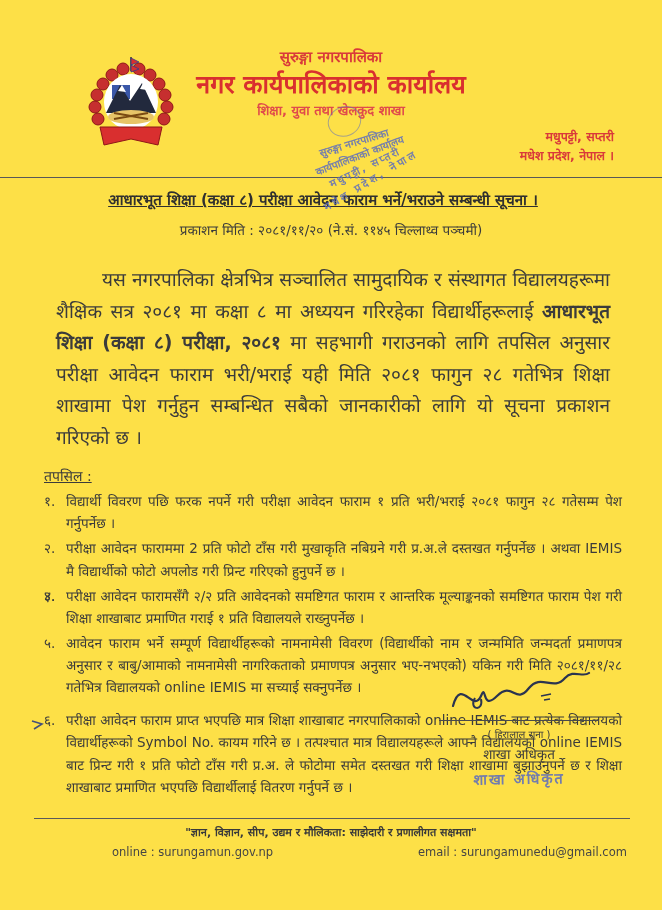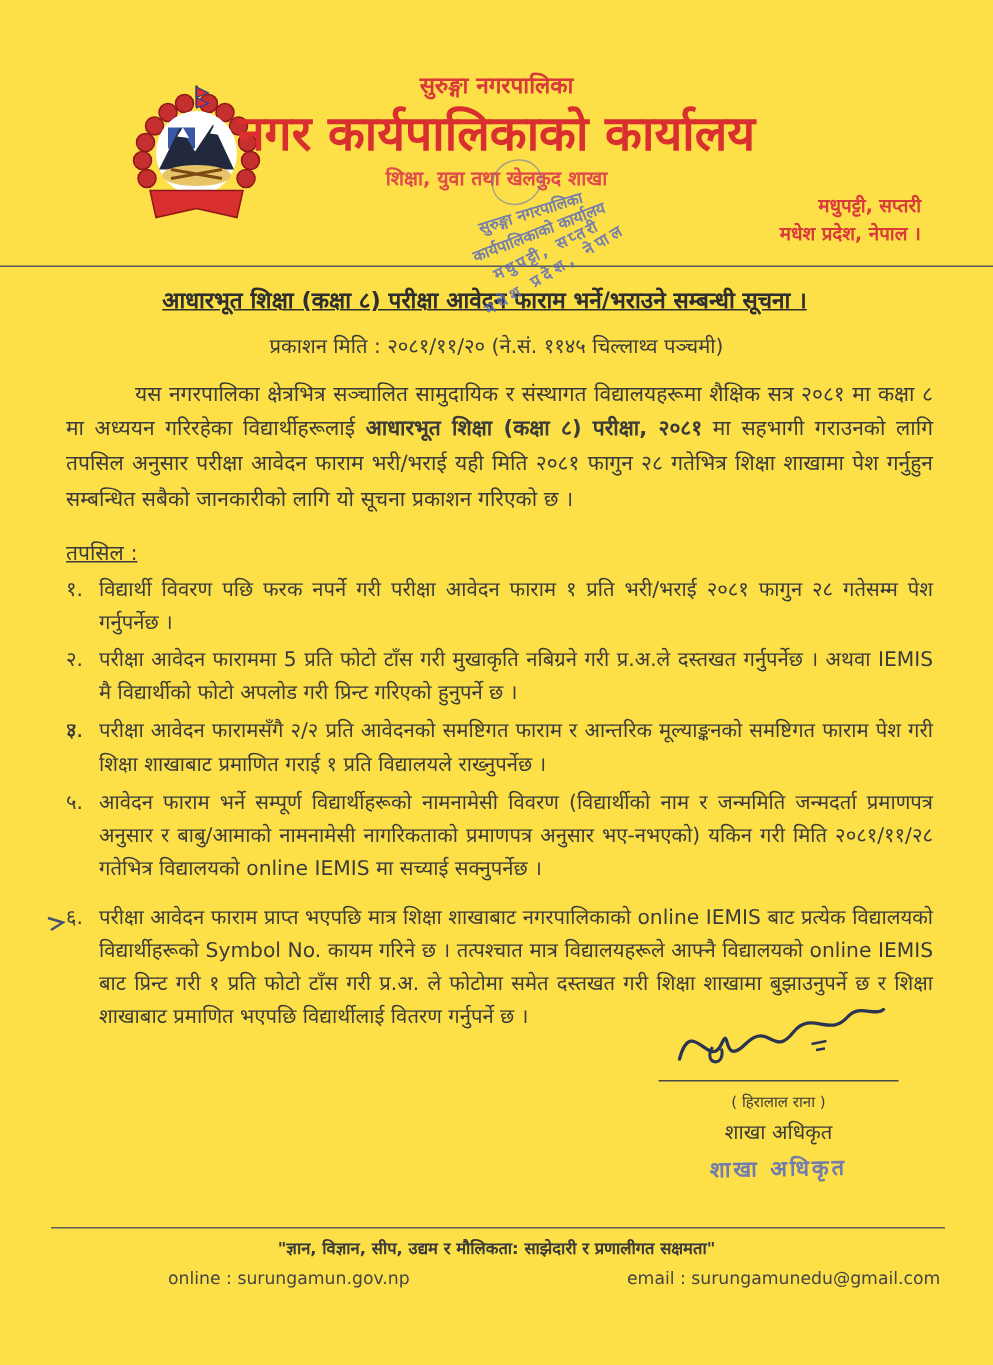--- a/index.html
+++ b/index.html
@@ -7,21 +7,21 @@
   .page {
     position:relative; width:662px; height:910px; margin:0 auto;
     background:#fde047; overflow:hidden;
     font-family:"DejaVu Sans","Liberation Sans",sans-serif;
     color:#3b3b3b;
   }
   
   .logo { position:absolute; left:82px; top:55px; width:98px; height:104px; }
   .head-center { position:absolute; left:0; right:0; top:48px; text-align:center; line-height:1.25; }
   .muni   { font-size:15px; font-weight:bold; color:#d93a3a; }
-  .office { font-size:32px; font-weight:bold; color:#d92f2f; margin-top:2px; }
+  .office { font-size:25px; font-weight:bold; color:#d92f2f; margin-top:2px; }
   .branch { font-size:13px; font-weight:bold; color:#e04b4b; margin-top:3px; }
   .addr {
     position:absolute; right:48px; top:128px; text-align:right;
     font-size:12.5px; font-weight:bold; color:#d93a3a; line-height:1.5;
   }
   .head-rule { position:absolute; left:0; right:0; top:177px; border-top:1.6px solid #585858; }
   
   .stamp {
     position:absolute; left:274px; top:104px; width:164px;
     transform:rotate(-24deg); text-align:center;
@@ -35,21 +35,21 @@
   .stamp .l2 { transform:rotate(-2deg); letter-spacing:2px; }
   .stamp .l3 { transform:rotate(-7deg); letter-spacing:3px; }
   
   .title {
     position:absolute; left:0; right:16px; top:189px; text-align:center;
     font-size:15px; font-weight:bold; color:#2f2f2f; text-decoration:underline;
   }
   .pubdate { position:absolute; left:0; right:0; top:221px; text-align:center; font-size:13.5px; color:#3b3b3b; }
   
   .body { position:absolute; left:44px; right:40px; top:252px; }
-  .intro { margin:0; text-align:justify; text-indent:46px; font-size:14px; line-height:1.66; }
+  .intro { margin:12px; text-align:justify; text-indent:46px; font-size:19px; line-height:1.66; }
   .tapasil { margin-top:13px; font-size:14px; font-weight:500; }
   .tapasil span { text-decoration:underline; }
   .items { margin-top:5px; }
   .item { position:relative; padding-left:22px; text-align:justify;
     font-size:13.5px; line-height:1.64; margin-bottom:3px; }
   .item .num { position:absolute; left:0; top:0; }
   .item.gap { margin-top:11px; }
   .pen-mark { position:absolute; left:-13px; top:5px; }
   
   .sig { position:absolute; right:36px; top:666px; width:214px; text-align:center; }
@@ -133,21 +133,21 @@
 
     <div class="tapasil"><span>तपसिल :</span></div>
 
     <div class="items">
       <div class="item">
         <span class="num">१.</span>
         <span>विद्यार्थी विवरण पछि फरक नपर्ने गरी परीक्षा आवेदन फाराम १ प्रति भरी/भराई २०८१ फागुन २८ गतेसम्म पेश गर्नुपर्नेछ ।</span>
       </div>
       <div class="item">
         <span class="num">२.</span>
-        <span>परीक्षा आवेदन फाराममा 5 प्रति फोटो टाँस गरी मुखाकृति नबिग्रने गरी प्र.अ.ले दस्तखत गर्नुपर्नेछ । अथवा IEMIS मै विद्यार्थीको फोटो अपलोड गरी प्रिन्ट गरिएको हुनुपर्ने छ ।</span>
+        <span>परीक्षा आवेदन फाराममा 2 प्रति फोटो टाँस गरी मुखाकृति नबिग्रने गरी प्र.अ.ले दस्तखत गर्नुपर्नेछ । अथवा IEMIS मै विद्यार्थीको फोटो अपलोड गरी प्रिन्ट गरिएको हुनुपर्ने छ ।</span>
       </div>
       <div class="item">
         <span class="num">३.</span>
       </div>
       <div class="item">
         <span class="num">४.</span>
         <span>परीक्षा आवेदन फारामसँगै २/२ प्रति आवेदनको समष्टिगत फाराम र आन्तरिक मूल्याङ्कनको समष्टिगत फाराम पेश गरी शिक्षा शाखाबाट प्रमाणित गराई १ प्रति विद्यालयले राख्नुपर्नेछ ।</span>
       </div>
       <div class="item">
         <span class="num">५.</span>

